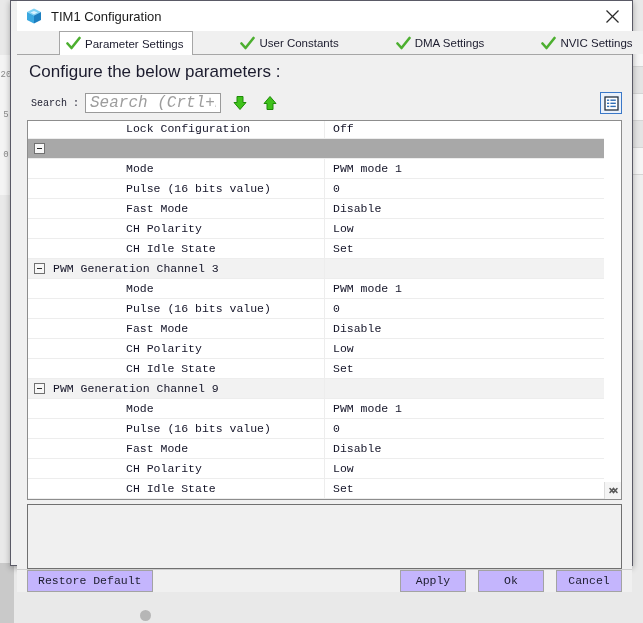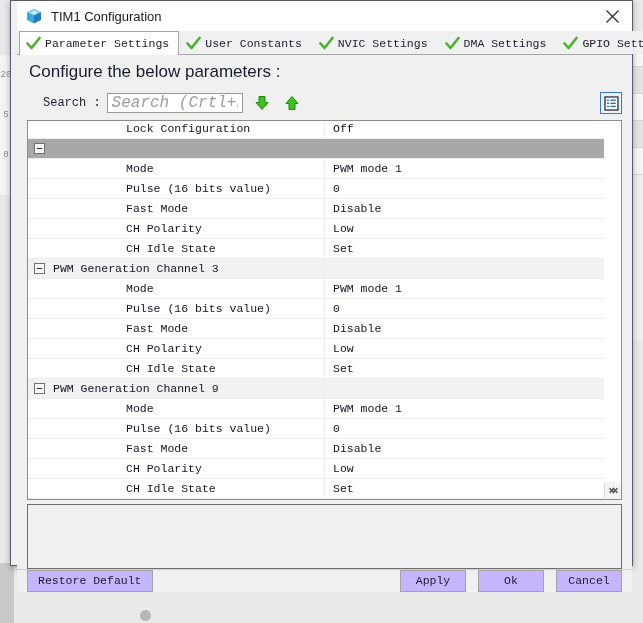--- a/index.html
+++ b/index.html
@@ -119,29 +119,30 @@
     background: #f0f0f0;
     border-bottom: 1px solid #a6a6a6;
     padding-left: 2px;
     box-sizing: border-box;
   }
   .tab {
     height: 23px;
     display: flex;
     align-items: center;
     padding: 0 9px 0 6px;
-    font-family: Liberation Mono, monospace;
+    font-family: Liberation Sans, sans-serif;
     font-size: 11.5px;
     color: #1c1c2e;
     background: #f0f0f0;
     border: 1px solid transparent;
     border-bottom: none;
     box-sizing: border-box;
     cursor: pointer;
     white-space: nowrap;
+    margin-left: 40px;
   }
   .tab.active {
     background: #ffffff;
     border-color: #a6a6a6;
     margin-bottom: -1px;
     height: 24px;
   }
   .tab .check {
     width: 15px; height: 15px;
     flex: 0 0 auto;
@@ -168,24 +169,24 @@
   
   #searchrow {
     height: 34px;
     flex: 0 0 auto;
     display: flex;
     align-items: center;
     margin-top: 4px;
   }
   #search-label {
     font-family: "Liberation Mono", monospace;
-    font-size: 12px;
+    font-size: 10px;
     color: #1c1c2e;
     margin-right: 6px;
-    margin-left: 16px;
+    margin-left: 4px;
   }
   #search-input {
     width: 136px;
     height: 20px;
     border: 1px solid #9a9a9a;
     background: #ffffff;
     font-family: "Liberation Mono", monospace;
     font-size: 16px;
     color: #1c1c2e;
     padding: 0 4px;
@@ -408,29 +409,29 @@
           </svg>
       </span>
       <span>User Constants</span>
     </div>
     <div class="tab">
       <span class="check">
         <svg width="15" height="15" viewBox="0 0 15 15">
             <path d="M1.5 7.5 L5.5 12 L13.5 2" stroke="#4caf2f" stroke-width="2.6" fill="none" stroke-linecap="round" stroke-linejoin="round"></path>
           </svg>
       </span>
-      <span>NVIC Settings</span>
+      <span>DMA Settings</span>
     </div>
     <div class="tab">
       <span class="check">
         <svg width="15" height="15" viewBox="0 0 15 15">
             <path d="M1.5 7.5 L5.5 12 L13.5 2" stroke="#4caf2f" stroke-width="2.6" fill="none" stroke-linecap="round" stroke-linejoin="round"></path>
           </svg>
       </span>
-      <span>DMA Settings</span>
+      <span>NVIC Settings</span>
     </div>
     <div class="tab">
       <span class="check">
         <svg width="15" height="15" viewBox="0 0 15 15">
             <path d="M1.5 7.5 L5.5 12 L13.5 2" stroke="#4caf2f" stroke-width="2.6" fill="none" stroke-linecap="round" stroke-linejoin="round"></path>
           </svg>
       </span>
       <span>GPIO Settings</span>
     </div>
   </div>

